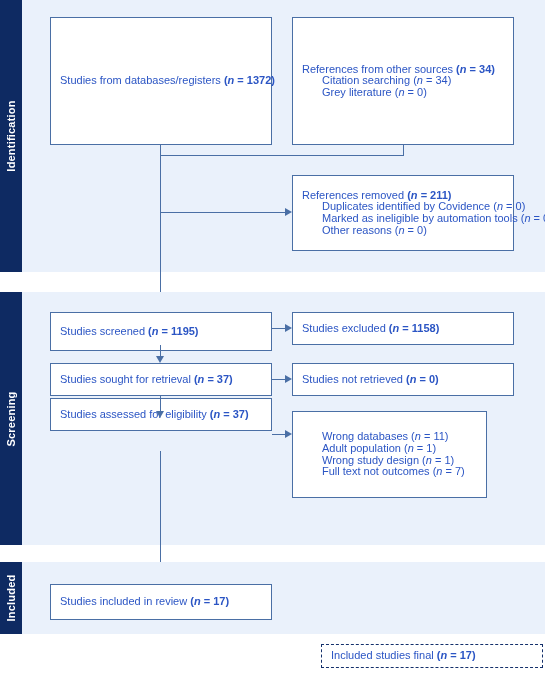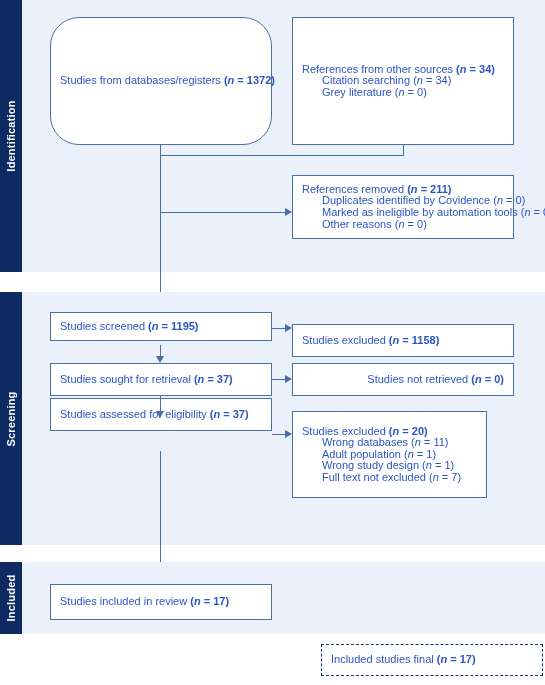--- a/index.html
+++ b/index.html
@@ -43,21 +43,21 @@
 </head>
 <body>
 
 <div class="stage">
 
   <div class="band" style="left:0px;top:0px;width:545px;height:272px;"></div>
   <div class="sidebar" style="left:0px;top:0px;width:22px;height:272px;">
     <span>Identification</span>
   </div>
 
-  <div class="box" style="left:50px;top:17px;width:222px;height:128px;border-radius:29px;">
+  <div class="box" style="left:50px;top:17px;width:222px;height:128px;">
     <div class="txt">
       <span class="line">
         <span class="lbl">Studies from databases/registers</span>
         <span class="nb">(<i>n</i> = 1372)</span>
       </span>
     </div>
   </div>
 
   <div class="box" style="left:292px;top:17px;width:222px;height:128px;">
     <div class="txt">
@@ -69,21 +69,21 @@
         <span class="lbl">Citation searching</span>
         <span class="n">(<i>n</i> = 34)</span>
       </span>
       <span class="line sub">
         <span class="lbl">Grey literature</span>
         <span class="n">(<i>n</i> = 0)</span>
       </span>
     </div>
   </div>
 
-  <div class="box" style="left:292px;top:175px;width:222px;height:64px;">
+  <div class="box" style="left:292px;top:175px;width:222px;height:76px;">
     <div class="txt">
       <span class="line">
         <span class="lbl">References removed</span>
         <span class="nb">(<i>n</i> = 211)</span>
       </span>
       <span class="line sub">
         <span class="lbl">Duplicates identified by Covidence</span>
         <span class="n">(<i>n</i> = 0)</span>
       </span>
       <span class="line sub">
@@ -102,85 +102,81 @@
   <div class="hline" style="left:160px;top:155px;width:244px;"></div>
   <div class="hline" style="left:160px;top:212px;width:125px;"></div>
   <div class="arrow-r" style="left:285px;top:208px;"></div>
   <div class="arrow-d" style="left:156px;top:306px;"></div>
 
   <div class="band" style="left:0px;top:292px;width:545px;height:253px;"></div>
   <div class="sidebar" style="left:0px;top:292px;width:22px;height:253px;">
     <span>Screening</span>
   </div>
 
-  <div class="box" style="left:50px;top:312px;width:222px;height:29px;">
+  <div class="box" style="left:50px;top:312px;width:222px;height:39px;">
     <div class="txt">
       <span class="line">
         <span class="lbl">Studies screened</span>
         <span class="nb">(<i>n</i> = 1195)</span>
       </span>
     </div>
   </div>
 
-  <div class="box" style="left:292px;top:324px;width:222px;height:33px;justify-content:flex-end;">
+  <div class="box" style="left:292px;top:312px;width:222px;height:33px;justify-content:flex-end;">
     <div class="txt">
       <span class="line">
         <span class="lbl">Studies excluded</span>
         <span class="nb">(<i>n</i> = 1158)</span>
       </span>
     </div>
   </div>
 
   <div class="box" style="left:50px;top:363px;width:222px;height:33px;">
     <div class="txt">
       <span class="line">
         <span class="lbl">Studies sought for retrieval</span>
         <span class="nb">(<i>n</i> = 37)</span>
       </span>
     </div>
   </div>
 
-  <div class="box" style="left:292px;top:363px;width:222px;height:33px;text-align:right;">
+  <div class="box" style="left:292px;top:363px;width:222px;height:33px;">
     <div class="txt">
       <span class="line">
         <span class="lbl">Studies not retrieved</span>
         <span class="nb">(<i>n</i> = 0)</span>
       </span>
     </div>
   </div>
 
   <div class="box" style="left:50px;top:398px;width:222px;height:33px;">
     <div class="txt">
       <span class="line">
         <span class="lbl">Studies assessed for eligibility</span>
         <span class="nb">(<i>n</i> = 37)</span>
       </span>
     </div>
   </div>
 
   <div class="box" style="left:292px;top:411px;width:195px;height:87px;">
     <div class="txt">
-      <span class="line">
-        <span class="lbl">Studies excluded</span>
-        <span class="nb">(<i>n</i> = 20)</span>
-      </span>
       <span class="line sub">
         <span class="lbl">Wrong databases</span>
         <span class="n">(<i>n</i> = 11)</span>
       </span>
       <span class="line sub">
         <span class="lbl">Adult population</span>
         <span class="n">(<i>n</i> = 1)</span>
       </span>
       <span class="line sub">
         <span class="lbl">Wrong study design</span>
         <span class="n">(<i>n</i> = 1)</span>
       </span>
       <span class="line sub">
-        <span class="lbl">Full text not excluded</span>
+        <span class="lbl">Full text not outcomes</span>
         <span class="n">(<i>n</i> = 7)</span>
       </span>
     </div>
   </div>
 
   <div class="hline" style="left:272px;top:328px;width:13px;"></div>
   <div class="arrow-r" style="left:285px;top:324px;"></div>
 
   <div class="vline" style="left:160px;top:345px;height:11px;"></div>
   <div class="arrow-d" style="left:156px;top:356px;"></div>
@@ -204,21 +200,21 @@
 
   <div class="box" style="left:50px;top:584px;width:222px;height:36px;">
     <div class="txt">
       <span class="line">
         <span class="lbl">Studies included in review</span>
         <span class="nb">(<i>n</i> = 17)</span>
       </span>
     </div>
   </div>
 
-  <div class="box dashed" style="left:321px;top:644px;width:222px;height:32px;">
+  <div class="box dashed" style="left:321px;top:644px;width:222px;height:24px;">
     <div class="txt">
       <span class="line">
         <span class="lbl">Included studies final</span>
         <span class="nb">(<i>n</i> = 17)</span>
       </span>
     </div>
   </div>
 
 </div>
 

